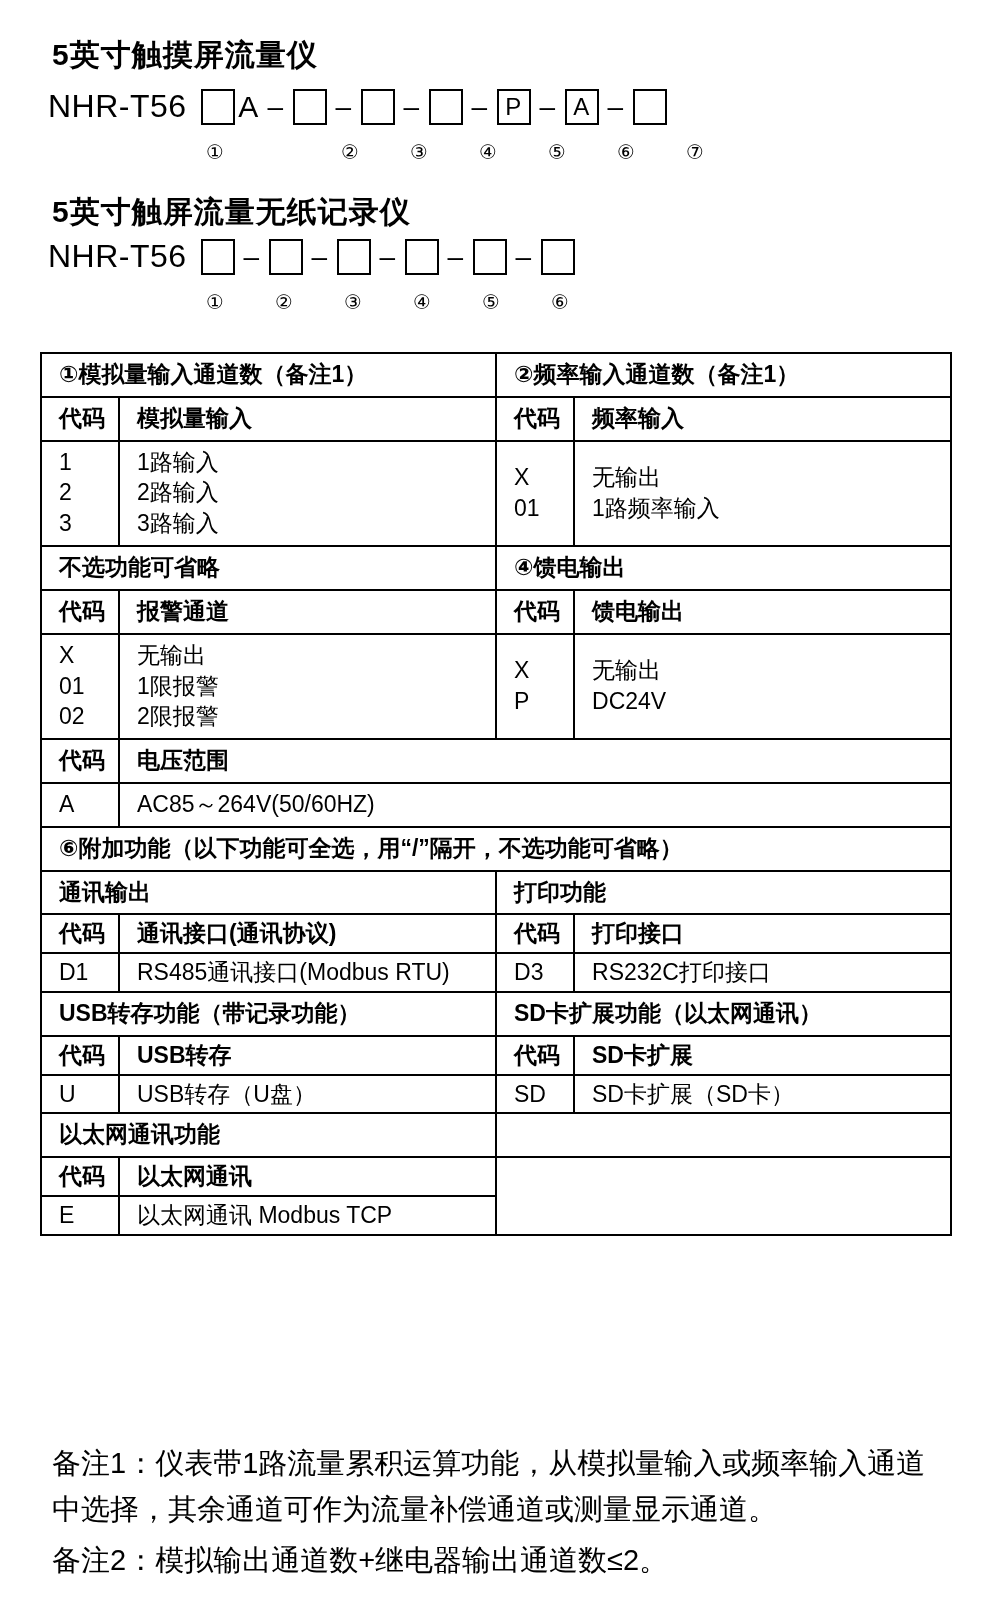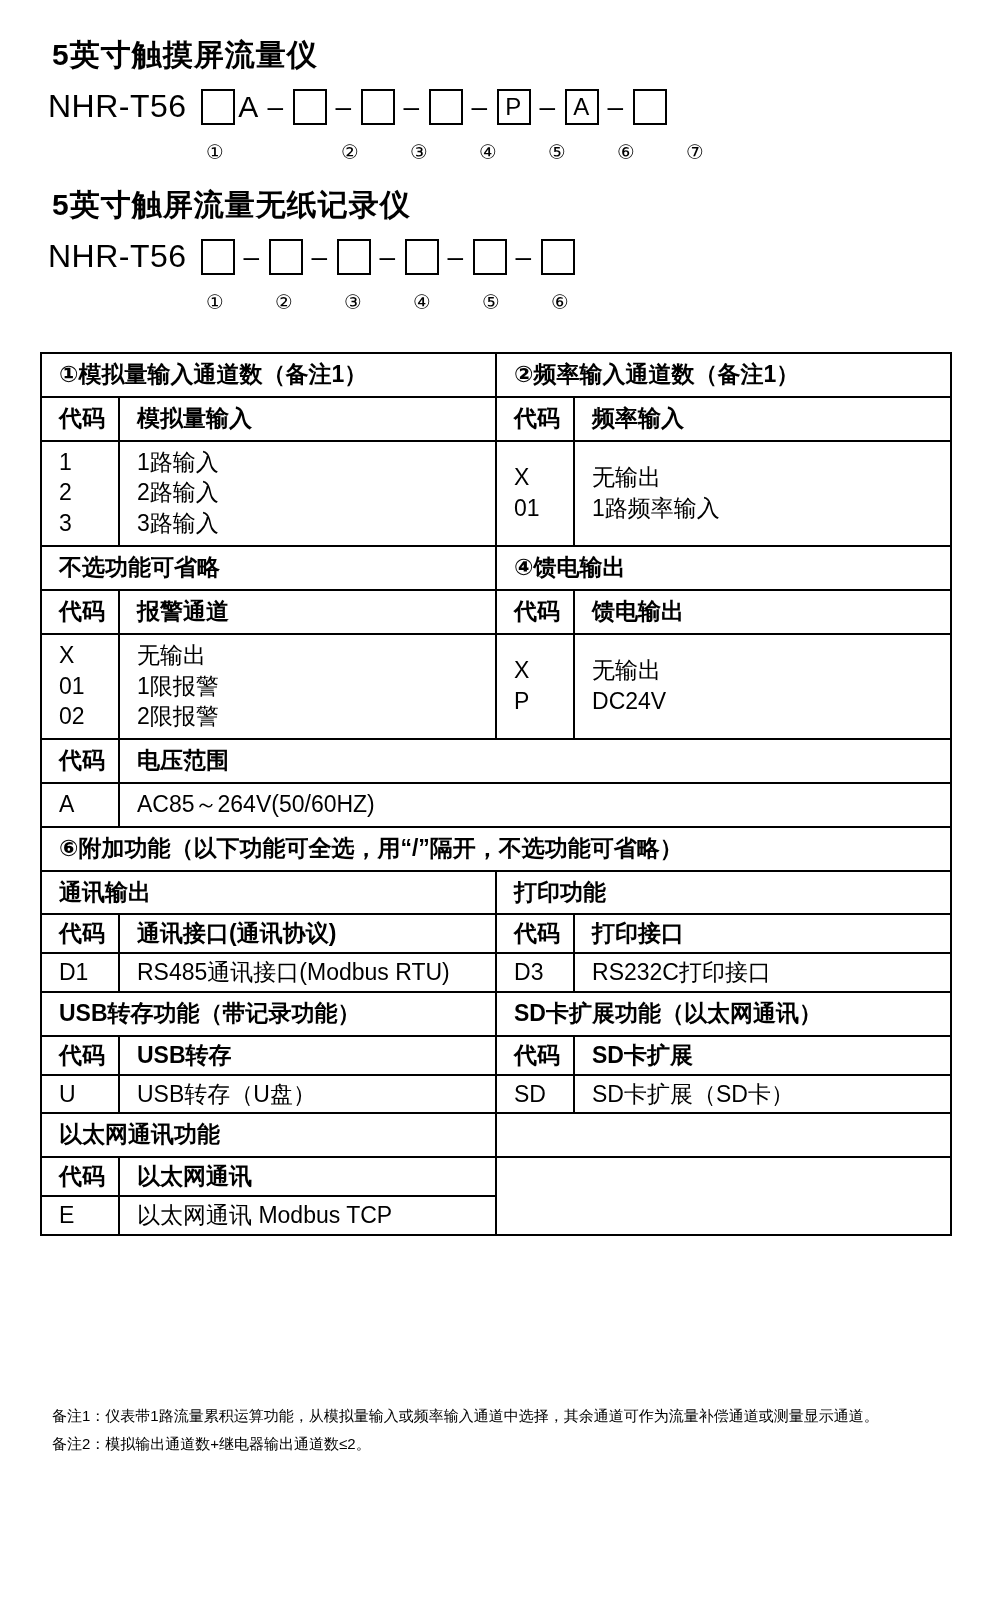--- a/index.html
+++ b/index.html
@@ -23,21 +23,21 @@
     box-sizing: border-box;
   }
 
   
   .section-title {
     font-size: 30px;
     font-weight: 700;
     letter-spacing: 1px;
   }
   .title-1 { position: absolute; left: 52px; top: 35px; }
-  .title-2 { position: absolute; left: 52px; top: 185px; text-align: right; }
+  .title-2 { position: absolute; left: 52px; top: 192px; text-align: right; }
 
   .code-row {
     position: absolute;
     display: flex;
     align-items: center;
     font-size: 32px;
     font-weight: 400;
     letter-spacing: 0.5px;
   }
   .code-row-1 { left: 48px; top: 88px; }
@@ -109,23 +109,23 @@
   .code-col { width: 78px; text-align: left; }
   .code-col-r { width: 78px; text-align: left; }
   .stack { line-height: 1.5; }
   .small-pad td { padding-top: 4px; padding-bottom: 4px; }
   td.tight { padding-top: 3px; padding-bottom: 3px; }
 
   
   .notes {
     position: absolute;
     left: 52px;
-    top: 1404px;
+    top: 1440px;
     width: 895px;
-    font-size: 15px;
+    font-size: 29px;
     line-height: 1.6;
   }
   .notes p { margin: 0 0 4px 0; text-indent: 0; }
 </style>
 </head>
 <body>
 
 <div class="page">
 
   <div class="section-title title-1">5英寸触摸屏流量仪</div>

